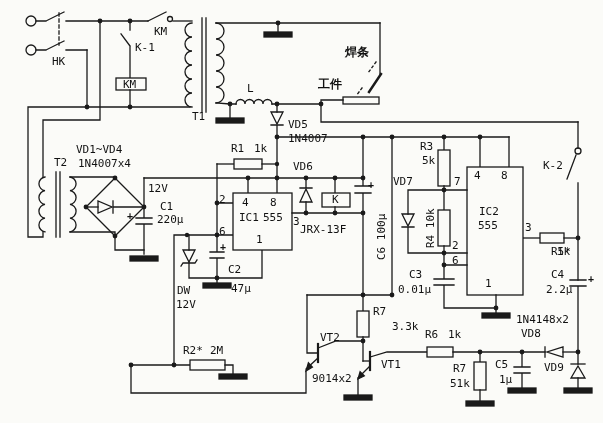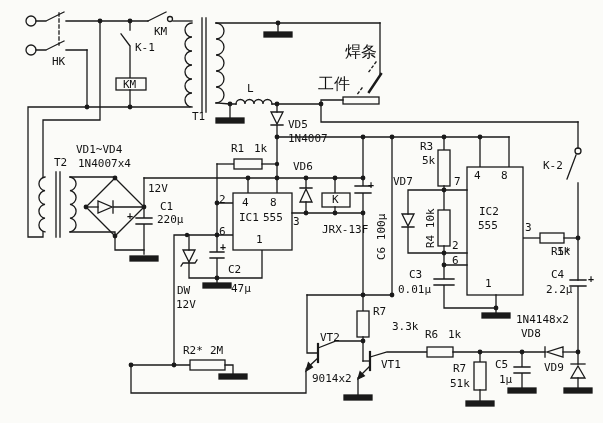--- a/index.html
+++ b/index.html
@@ -1,21 +1,21 @@
 <!DOCTYPE html>
 <html><head>
 <meta charset="utf-8">
 <style>
   html,body{margin:0;padding:0;background:#e8e8e8;}
   #stage{position:relative;width:603px;height:423px;background:#fbfbf8;overflow:hidden;
          font-family:"DejaVu Sans Mono","Liberation Mono",monospace;}
   svg{position:absolute;left:0;top:0;}
   .lbl{position:absolute;font-size:11px;line-height:12px;color:#111;white-space:nowrap;
        font-family:"DejaVu Sans Mono","Liberation Mono",monospace;}
-  .big{font-size:16px;}
+  .big{font-size:12px;font-weight:bold;}
   .vlbl{position:absolute;font-size:11px;color:#111;white-space:nowrap;
         transform:rotate(-90deg);transform-origin:0 0;}
   .plus{position:absolute;font-size:10px;font-weight:bold;color:#111;}
 </style>
 </head>
 <body>
 
 <div id="stage">
 
 <svg width="603" height="423" viewBox="0 0 603 423">
@@ -288,21 +288,21 @@
 <span class="lbl" style="left:219px;top:194px">2</span>
 <span class="lbl" style="left:242px;top:197px">4</span>
 <span class="lbl" style="left:270px;top:197px">8</span>
 <span class="lbl" style="left:239px;top:212px">IC1</span>
 <span class="lbl" style="left:263px;top:212px">555</span>
 <span class="lbl" style="left:219px;top:226px">6</span>
 <span class="lbl" style="left:256px;top:234px">1</span>
 <span class="lbl" style="left:293px;top:216px">3</span>
 <span class="lbl" style="left:293px;top:161px">VD6</span>
 <span class="lbl" style="left:332px;top:194px">K</span>
-<span class="lbl" style="left:322px;top:224px">JRX-13F</span>
+<span class="lbl" style="left:300px;top:224px">JRX-13F</span>
 <span class="vlbl" style="left:375px;top:260px">C6 100μ</span>
 <span class="plus" style="left:368px;top:179px">+</span>
 <span class="lbl" style="left:420px;top:141px">R3</span>
 <span class="lbl" style="left:422px;top:155px">5k</span>
 <span class="lbl" style="left:393px;top:176px">VD7</span>
 <span class="vlbl" style="left:424px;top:248px">R4 10k</span>
 <span class="lbl" style="left:474px;top:170px">4</span>
 <span class="lbl" style="left:501px;top:170px">8</span>
 <span class="lbl" style="left:454px;top:176px">7</span>
 <span class="lbl" style="left:479px;top:206px">IC2</span>

